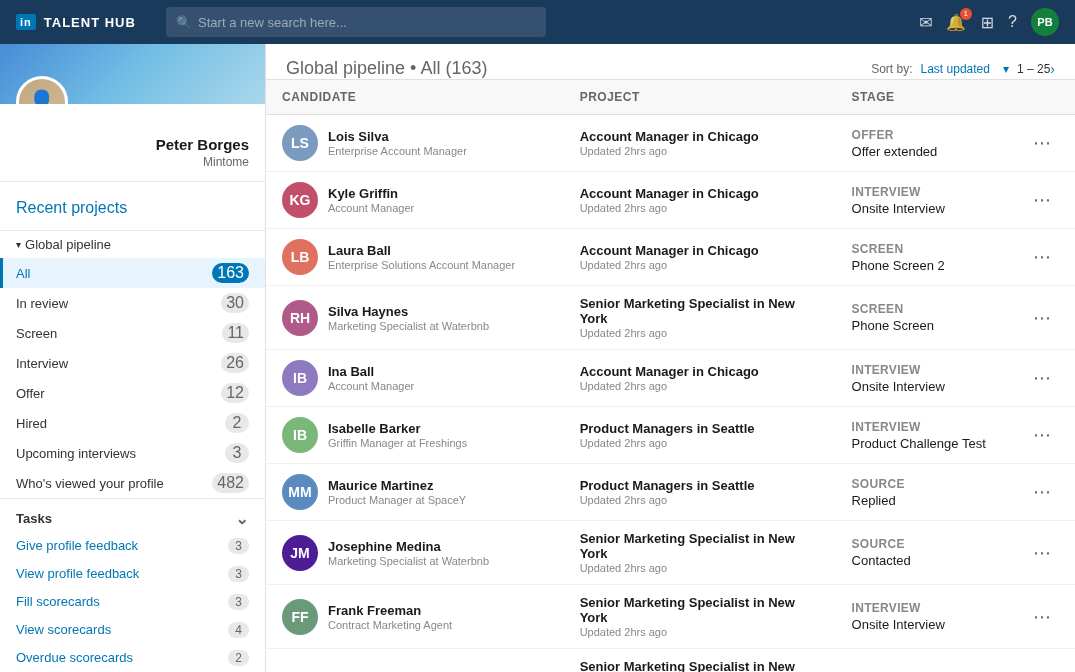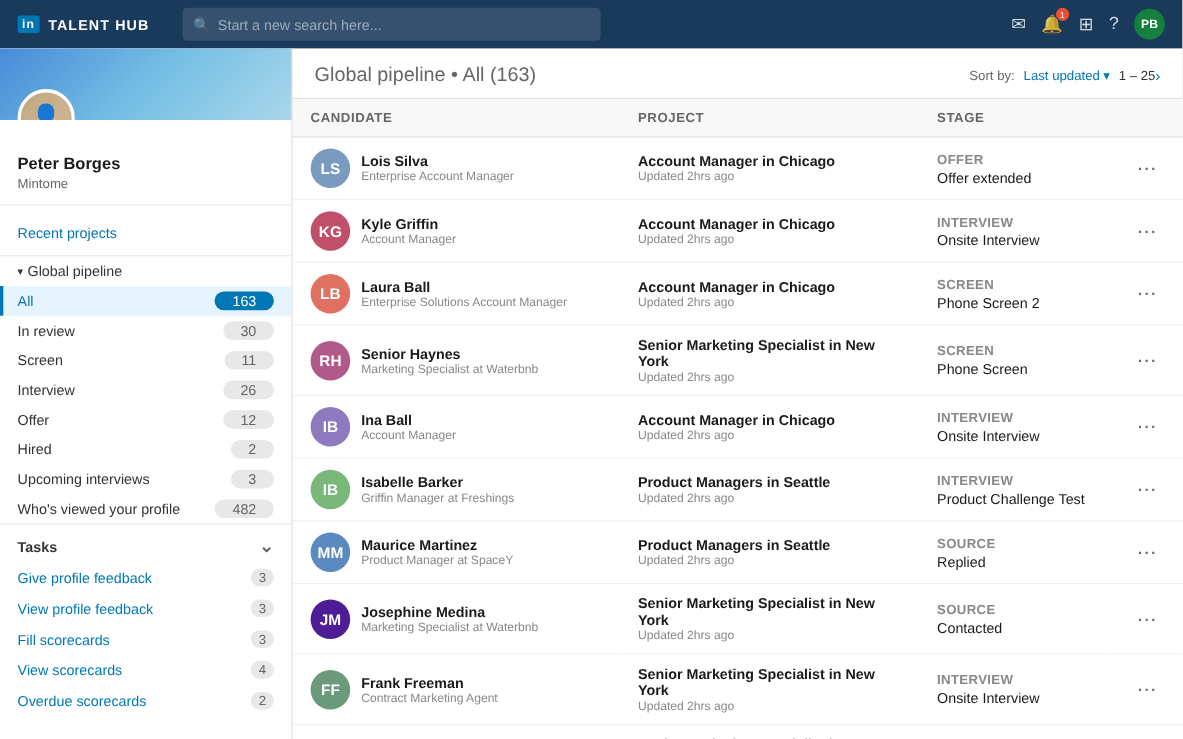--- a/index.html
+++ b/index.html
@@ -144,20 +144,21 @@
       border: 3px solid white;
       background: linear-gradient(135deg, #c0a882, #d4b896);
       display: flex;
       align-items: center;
       justify-content: center;
       font-size: 20px;
       overflow: hidden;
     }
     .sidebar-user-info {
       padding: 32px 16px 12px 16px;
+      text-align: right;
     }
     .sidebar-user-name {
       font-size: 15px;
       font-weight: 700;
       color: #1a1a1a;
     }
     .sidebar-user-company {
       font-size: 12px;
       color: #666;
       margin-top: 2px;
@@ -166,21 +167,21 @@
       height: 1px;
       background: #e8e8e8;
       margin: 0 0;
     }
     .sidebar-section {
       padding: 12px 16px 8px 16px;
     }
     .sidebar-section-link {
       display: block;
       padding: 5px 0;
-      font-size: 13px;
+      font-size: 16px;
       color: #0077b5;
       text-decoration: none;
       cursor: pointer;
     }
     .sidebar-nav-item {
       display: flex;
       align-items: center;
       justify-content: space-between;
       padding: 5px 16px;
       font-size: 13px;
@@ -188,25 +189,25 @@
       cursor: pointer;
     }
     .sidebar-nav-item.active {
       color: #0077b5;
       border-left: 3px solid #0077b5;
       padding-left: 13px;
       background: #e8f4fd;
     }
     .sidebar-nav-label { font-size: 13px; }
     .sidebar-nav-count {
-      font-size: 13px;
+      font-size: 16px;
       color: #666;
       background: #e8e8e8;
       border-radius: 10px;
-      padding: 1px 16px;
+      padding: 1px 5px;
       min-width: 24px;
       text-align: center;
     }
     .sidebar-nav-item.active .sidebar-nav-count {
       background: #0077b5;
       color: white;
     }
     .sidebar-group-header {
       display: flex;
       align-items: center;
@@ -262,21 +263,20 @@
     }
     .content-header {
       background: white;
       padding: 14px 20px 0 20px;
       border-bottom: 1px solid #e0e0e0;
     }
     .content-title-row {
       display: flex;
       align-items: center;
       justify-content: space-between;
-      margin-bottom: 10px;
     }
     .content-title {
       font-size: 18px;
       font-weight: 700;
       color: #1a1a1a;
     }
     .content-title span {
       color: #666;
       font-weight: 400;
     }
@@ -287,21 +287,21 @@
       font-size: 12px;
       color: #666;
     }
     .sort-label { color: #666; font-size: 12px; }
     .sort-value {
       color: #0077b5;
       font-size: 12px;
       cursor: pointer;
       display: flex;
       align-items: center;
-      gap: 3px;
+      gap: 13px;
     }
     .pagination { font-size: 12px; color: #333; display: flex; align-items: center; gap: 0; }
     .pagination .arrow { color: #0077b5; cursor: pointer; font-size: 14px; }
 
     
     .table-wrap {
       flex: 1;
       overflow-y: auto;
       background: white;
     }
@@ -604,21 +604,21 @@
     </td>
     <td class="col-actions">
       <button class="more-btn">⋯</button>
     </td>
   </tr>
             <tr>
     <td class="col-candidate">
       <div class="candidate-cell">
         <div class="candidate-avatar" style="background:#b05a8a">RH</div>
         <div>
-          <div class="candidate-name">Senior Haynes</div>
+          <div class="candidate-name">Silva Haynes</div>
           <div class="candidate-title">Marketing Specialist at Waterbnb</div>
         </div>
       </div>
     </td>
     <td class="col-project">
       <div class="project-name"><strong>Senior Marketing Specialist in New York</strong></div>
       <div class="project-updated">Updated 2hrs ago</div>
     </td>
     <td class="col-stage">
       <div class="stage-name">Screen</div>

